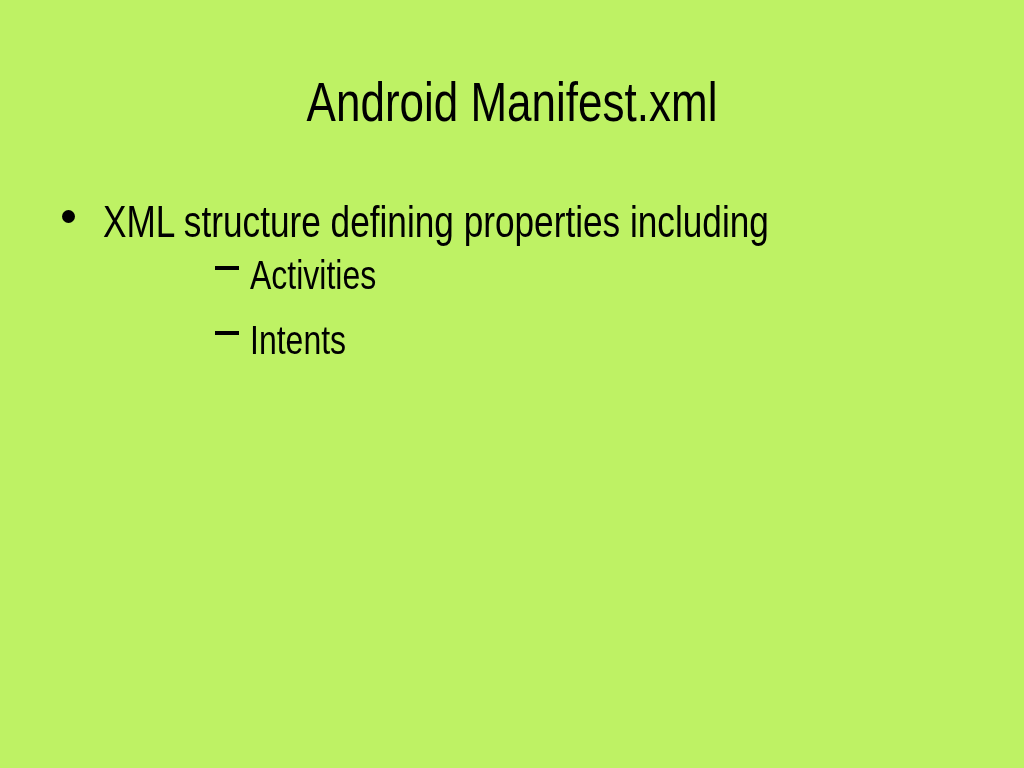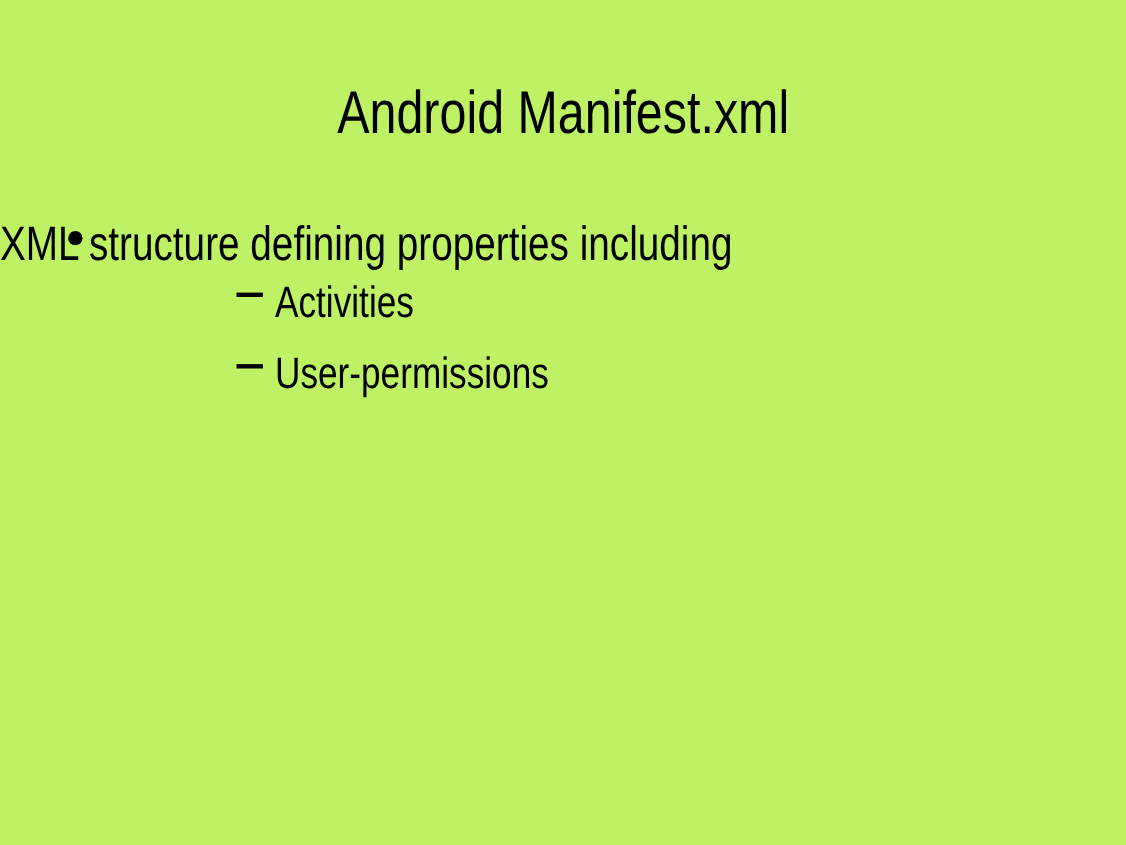--- a/index.html
+++ b/index.html
@@ -41,20 +41,21 @@
   .body-list {
     position: absolute;
     left: 0;
     top: 196px;
     width: 1024px;
   }
 
   .bullet-l1 {
     position: relative;
     display: block;
+    padding-left: 103px;
     height: 56px;
   }
   .bullet-l1 .marker {
     position: absolute;
     left: 62px;
     top: 14px;
     width: 13px;
     height: 13px;
     border-radius: 50%;
     background: #000000;
@@ -116,21 +117,21 @@
       <span class="text">XML structure defining properties including</span>
     </div>
 
     <div class="sub-list">
 
       <div class="bullet-l2">
         <span class="marker"></span>
         <span class="text">Activities</span>
       </div>
 
-
       <div class="bullet-l2">
         <span class="marker"></span>
-        <span class="text">User-permissions</span>
+        <span class="text">Intents</span>
       </div>
+
 
     </div>
   </div>
 </div>
 
 </body></html>

